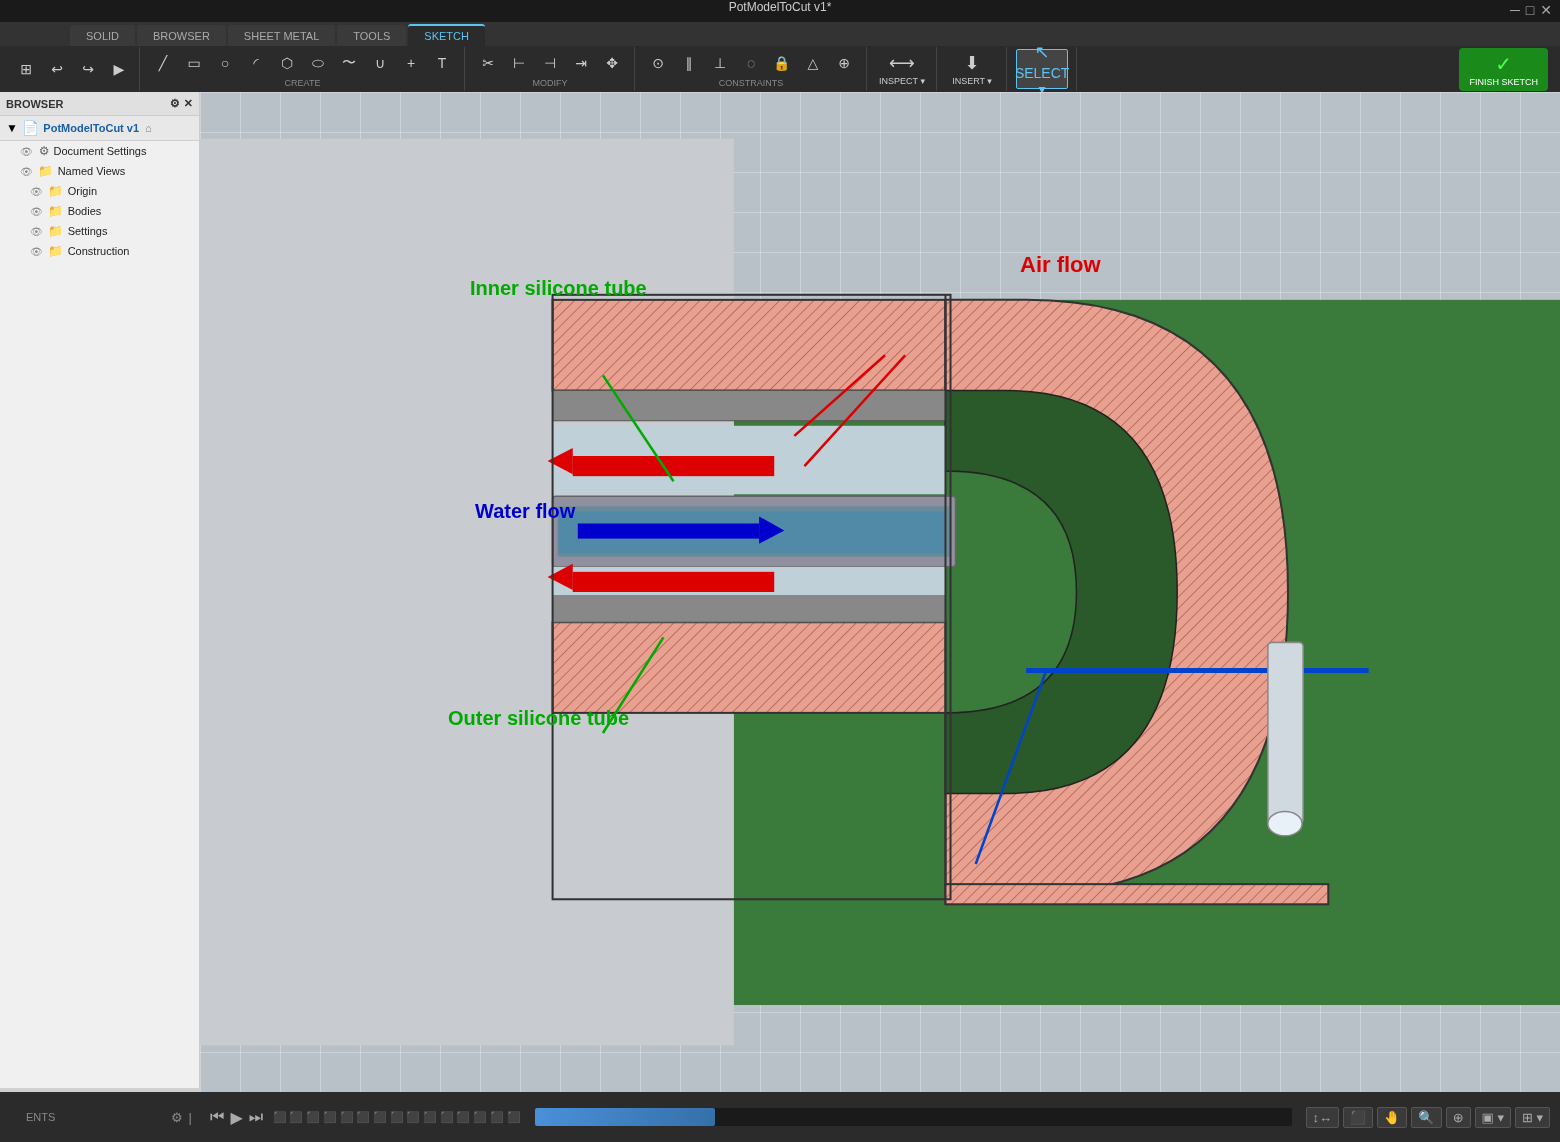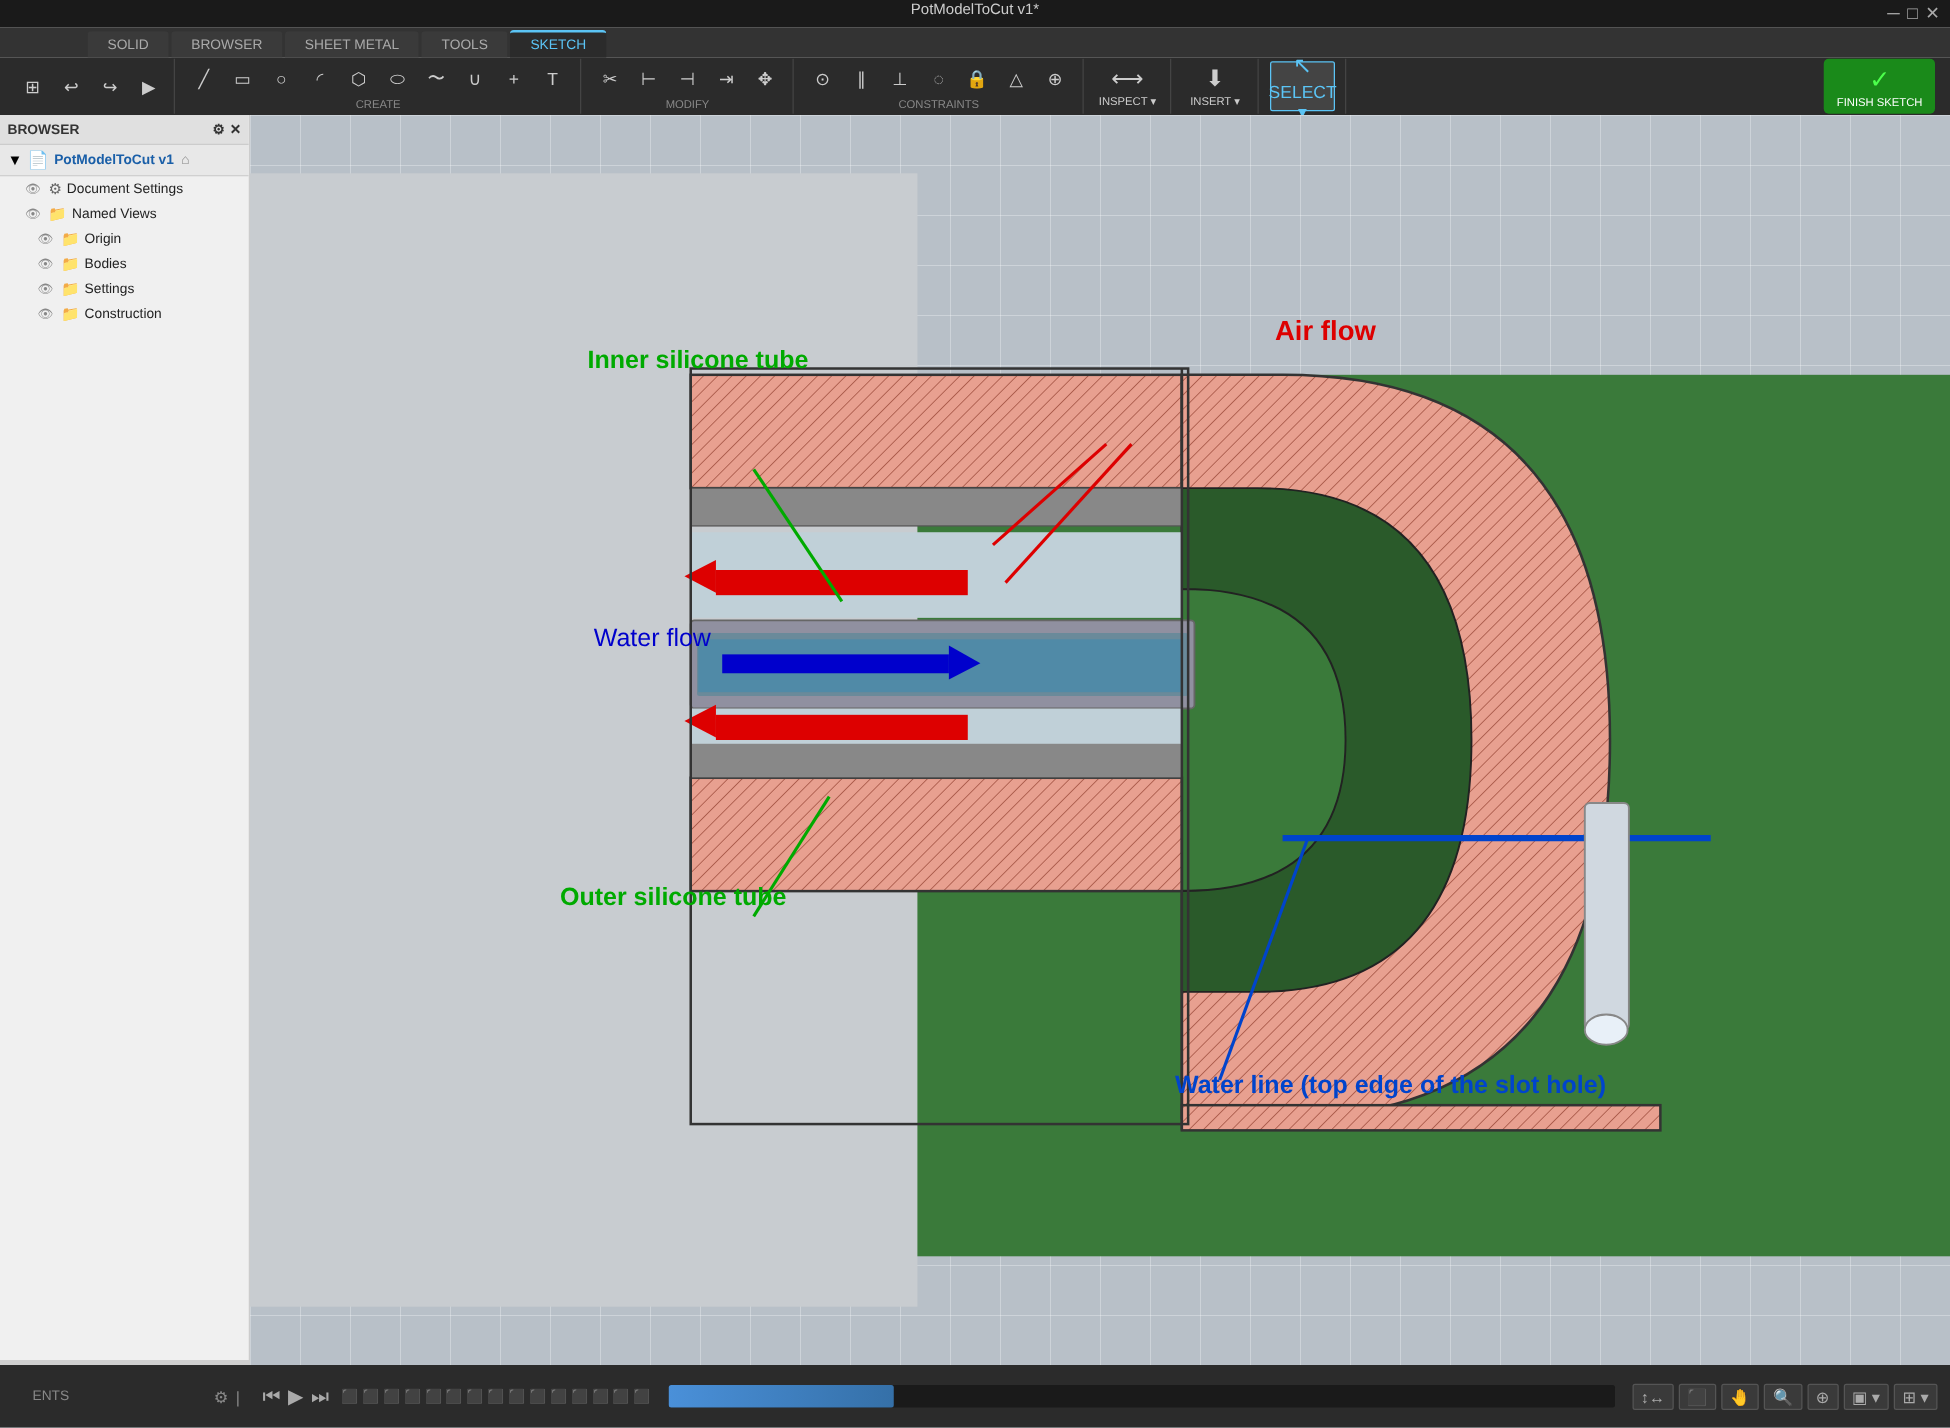--- a/index.html
+++ b/index.html
@@ -352,31 +352,28 @@
   </svg>
 
   <div class="annotation" style="color:#00aa00;left:270px;top:185px;font-size:20px;font-weight:bold;">
     <span>Inner silicone tube</span>
   </div>
 
   <div class="annotation" style="color:#dd0000;left:820px;top:160px;font-size:22px;font-weight:bold;">
     <span>Air flow</span>
   </div>
 
-  <div class="annotation" style="color:#0000cc;left:275px;top:408px;font-size:20px;font-weight:normal;">
+  <div class="annotation" style="color:#0000cc;left:275px;top:408px;font-size:20px;font-weight:bold;">
     <span>Water flow</span>
   </div>
 
   <div class="annotation" style="color:#00aa00;left:248px;top:615px;font-size:20px;font-weight:bold;">
     <span>Outer silicone tube</span>
   </div>
 
-  <div class="annotation" style="color:#0044cc;left:740px;top:765px;font-size:20px;font-weight:bold;">
-    <span>Water line (top edge of the slot hole)</span>
-  </div>
 
 </div>
 
 <div style="position:absolute;bottom:0;left:0;width:200px;height:50px;background:#2b2b2b;display:flex;align-items:center;padding:0 8px;gap:6px;">
   <span style="color:#888;font-size:11px;margin-left:18px;">ENTS</span>
   <span style="margin-left:auto;color:#888;font-size:13px;cursor:pointer;">⚙</span>
   <span style="color:#888;font-size:13px;">|</span>
 </div>
 
 <div id="timeline">

